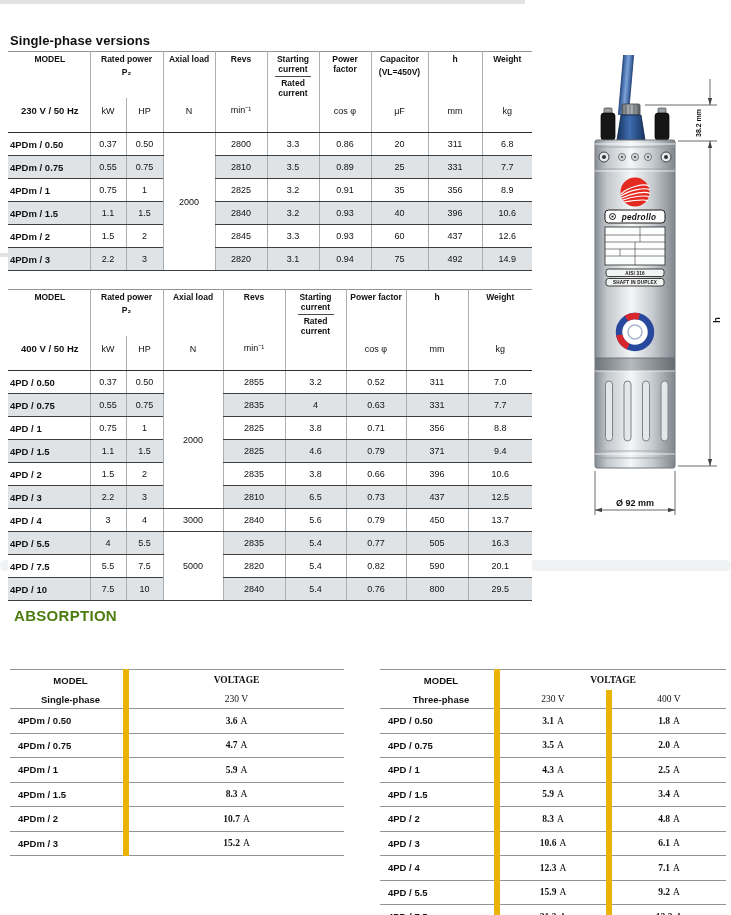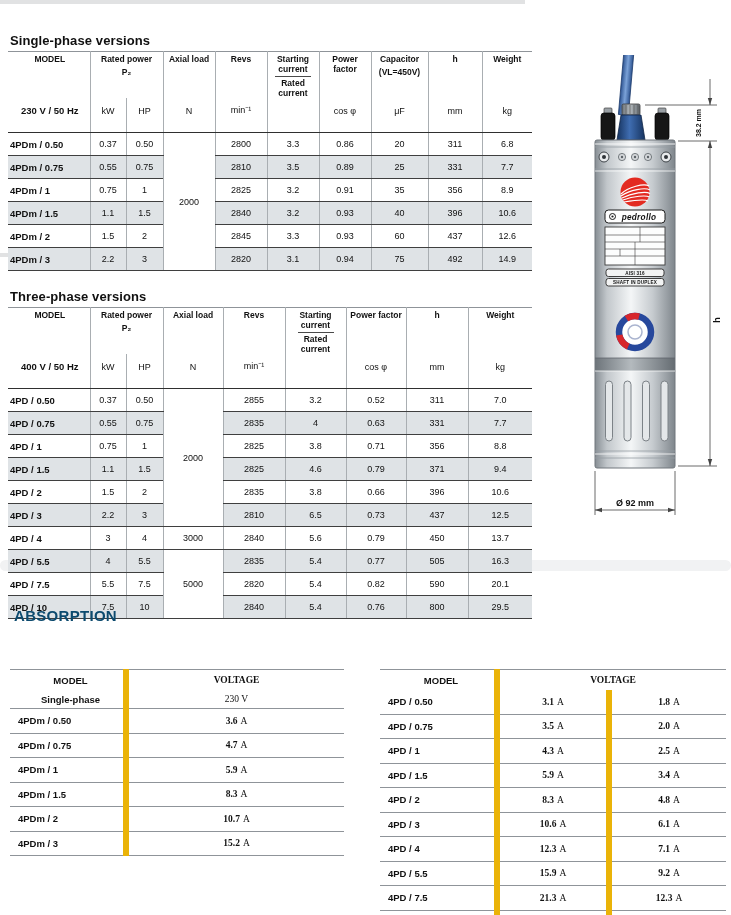--- a/index.html
+++ b/index.html
@@ -22,21 +22,21 @@
   .spec .blk{display:block;}
   .spec .blk+.blk{margin-top:3px;}
   .frac{max-width:46px;margin:0 auto;}
   .frac span{display:block;}
   .fl{border-top:1px solid #4a4a4a;width:36px;margin:2px auto;height:0;}
   .spec tbody td{height:22px;font-size:9px;text-align:center;vertical-align:middle;border-bottom:1px solid #3f3f3f;background:#fff;}
   .spec tbody td.model{text-align:left;font-weight:bold;font-size:9.5px;padding-left:2px;}
   .spec tr.shade td{background:#dfe3e6;}
   .spec tbody td.axial{background:#fff;}
 
-  .abs-title{position:absolute;font-size:15px;font-weight:bold;color:#0c4a6e;letter-spacing:.3px;}
+  .abs-title{position:absolute;font-size:15px;font-weight:bold;color:#4d7c0f;letter-spacing:.3px;}
   .abs{width:100%;border-top:1px solid #8f9499;}
   .abs th,.abs td{padding:0;}
   .abs th+th,.abs td+td{border-left:6px solid #eab308;font-family:Liberation Serif, serif;}
   .abs thead tr.m th{height:20px;font-size:9.5px;font-weight:bold;vertical-align:middle;text-align:center;}
   .abs thead tr.u2 th{height:18px;font-size:9.5px;vertical-align:middle;text-align:center;border-bottom:1px solid #8f9499;}
   .abs thead th.l{text-align:left;padding-left:8px;font-weight:bold;}
   .abs thead th.reg{font-weight:normal;}
   .abs tbody td{height:23.5px;font-size:9.5px;text-align:center;vertical-align:middle;border-bottom:1px solid #8f9499;}
   .abs tbody td.model{text-align:left;font-weight:bold;padding-left:8px;}
   .abs tbody td b{font-weight:bold;}
@@ -173,21 +173,20 @@
             <td>0.94</td>
             <td>75</td>
             <td>492</td>
             <td>14.9</td>
           </tr>
         </tbody>
     </table>
   </div>
 
   <div class="sec" style="left:8px;top:258px;width:524px;">
-    <div class="sec-title">Three-phase versions</div>
     <table class="spec">
       <colgroup>
           <col style="width:82px">
           <col style="width:36px">
           <col style="width:37px">
           <col style="width:60px">
           <col style="width:62px">
           <col style="width:61px">
           <col style="width:60px">
           <col style="width:62px">
@@ -385,20 +384,25 @@
       <colgroup>
           <col style="width:117px">
           <col style="width:112px">
           <col style="width:117px">
         </colgroup>
       <thead>
         <tr class="m">
           <th class="l">MODEL</th>
           <th colspan="2">VOLTAGE</th>
         </tr>
+        <tr class="u2">
+          <th class="l">Three-phase</th>
+          <th class="reg">230 V</th>
+          <th class="reg">400 V</th>
+        </tr>
       </thead>
       <tbody>
           <tr>
             <td class="model">4PD / 0.50</td>
             <td><b>3.1</b><span class="u">A</span></td>
             <td><b>1.8</b><span class="u">A</span></td>
           </tr>
           <tr class="shade">
             <td class="model">4PD / 0.75</td>
             <td><b>3.5</b><span class="u">A</span></td>

